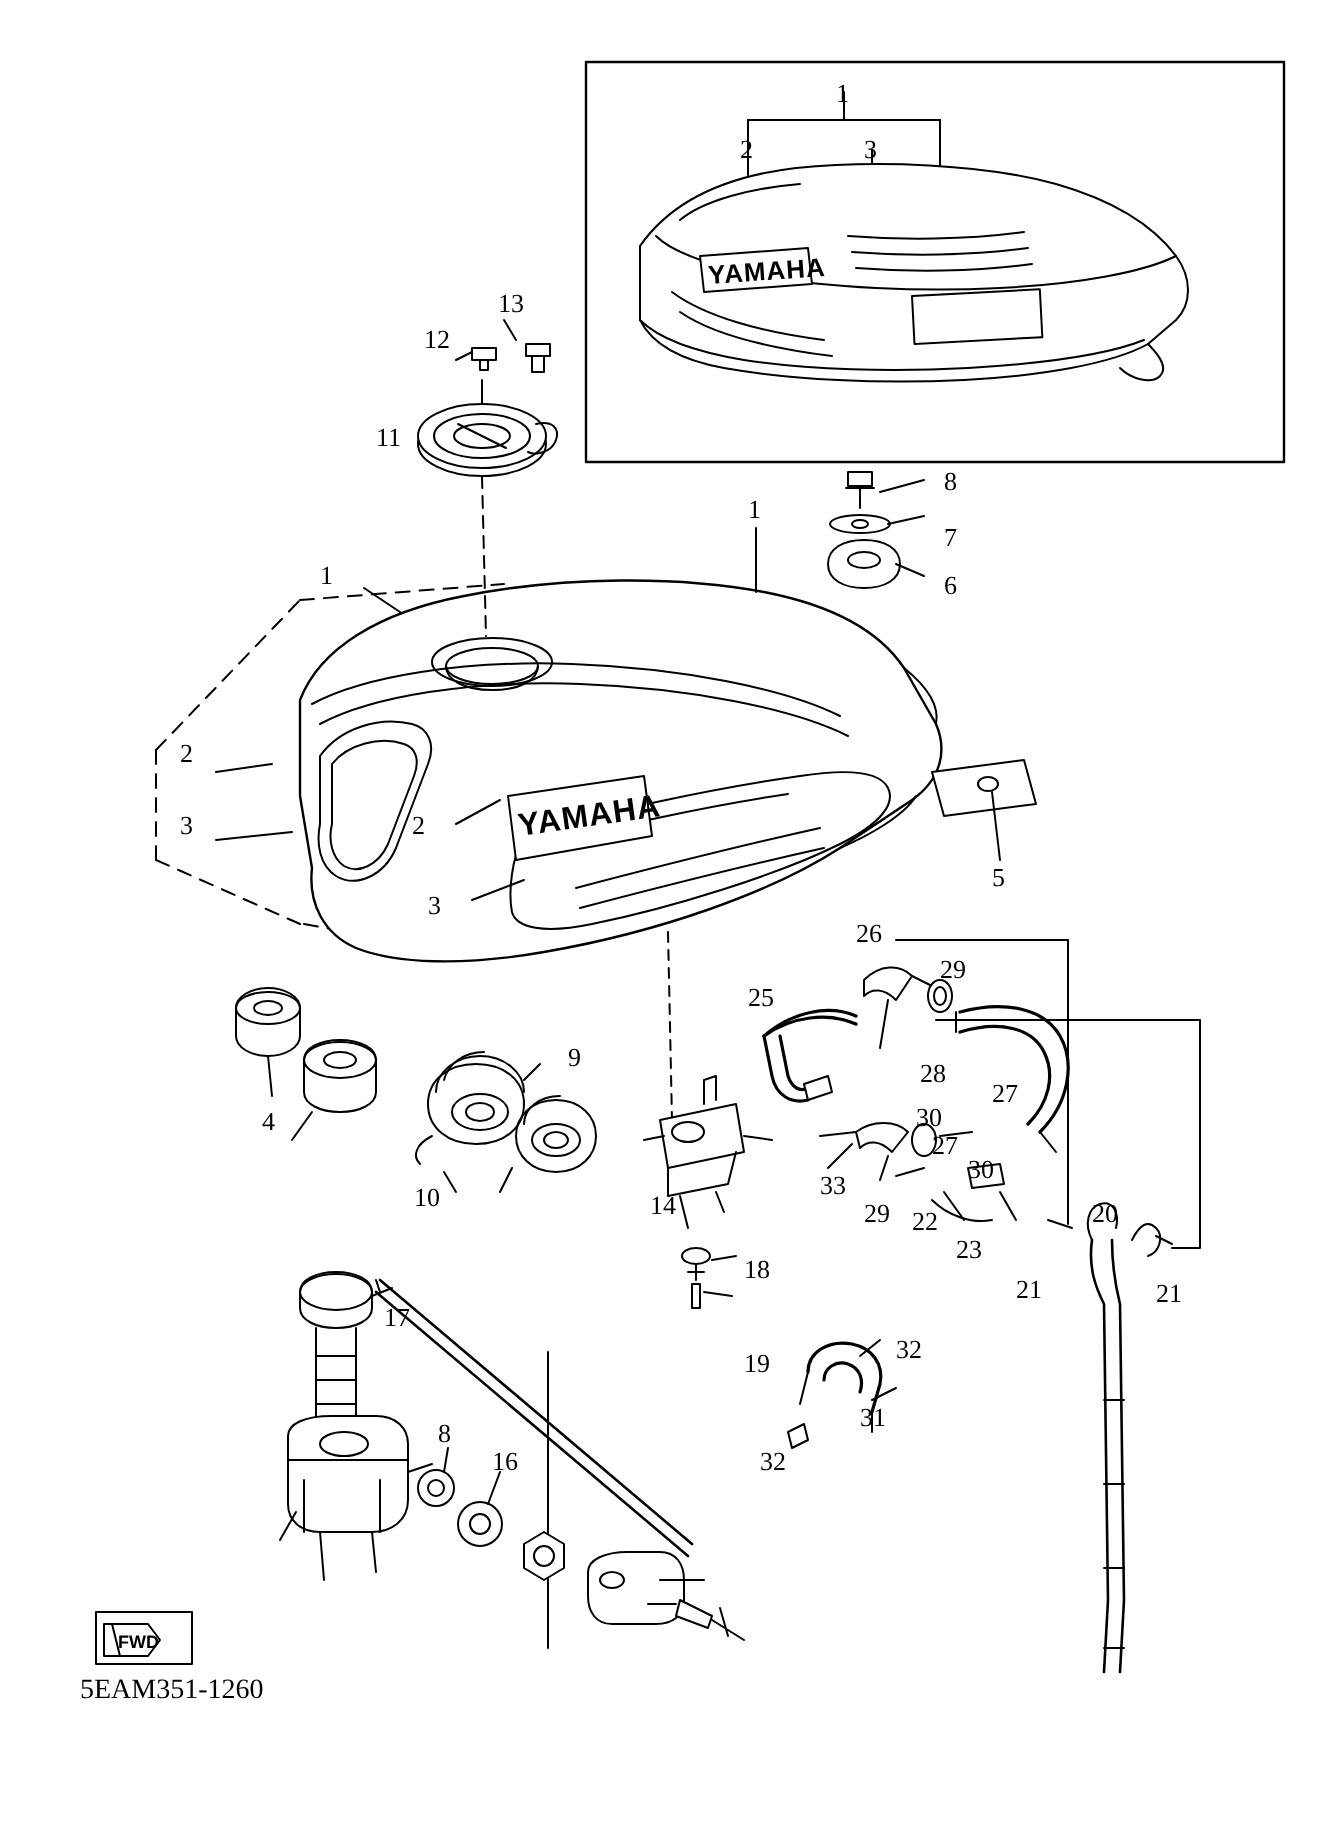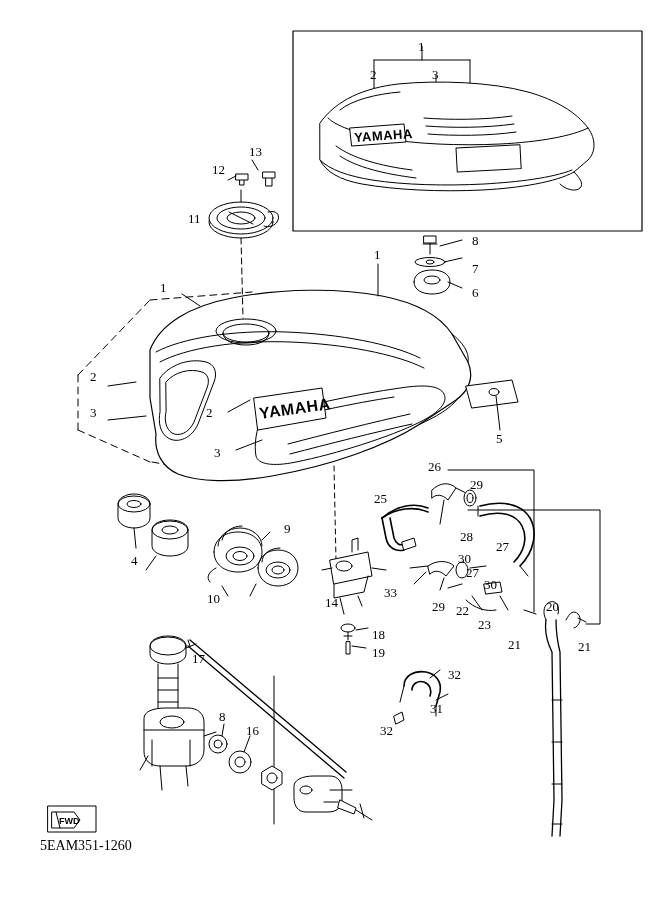--- a/index.html
+++ b/index.html
@@ -327,34 +327,34 @@
   <div class="lbl" style="left:90px; top:370px;">2</div>
   <div class="lbl" style="left:90px; top:406px;">3</div>
   <div class="lbl" style="left:206px; top:406px;">2</div>
   <div class="lbl" style="left:214px; top:446px;">3</div>
   <div class="lbl" style="left:496px; top:432px;">5</div>
   <div class="lbl" style="left:131px; top:554px;">4</div>
   <div class="lbl" style="left:284px; top:522px;">9</div>
   <div class="lbl" style="left:207px; top:592px;">10</div>
   <div class="lbl" style="left:302px; top:596px;margin-left:23px;">14</div>
   <div class="lbl" style="left:372px; top:628px;">18</div>
-  <div class="lbl" style="left:372px; top:646px;">19</div>
+  <div class="lbl" style="left:372px; top:675px;">19</div>
   <div class="lbl" style="left:192px; top:652px;">17</div>
   <div class="lbl" style="left:219px; top:710px;">8</div>
   <div class="lbl" style="left:246px; top:724px;">16</div>
 
   <div class="lbl" style="left:374px; top:492px;">25</div>
   <div class="lbl" style="left:428px; top:460px;">26</div>
   <div class="lbl" style="left:470px; top:478px;">29</div>
   <div class="lbl" style="left:460px; top:530px;text-align:right;">28</div>
   <div class="lbl" style="left:496px; top:540px;">27</div>
   <div class="lbl" style="left:458px; top:552px;">30</div>
   <div class="lbl" style="left:466px; top:566px;">27</div>
   <div class="lbl" style="left:484px; top:578px;">30</div>
-  <div class="lbl" style="left:384px; top:586px;">33</div>
+  <div class="lbl" style="left:410px; top:586px;">33</div>
   <div class="lbl" style="left:432px; top:600px;">29</div>
   <div class="lbl" style="left:456px; top:604px;">22</div>
   <div class="lbl" style="left:478px; top:618px;">23</div>
   <div class="lbl" style="left:508px; top:638px;">21</div>
   <div class="lbl" style="left:546px; top:600px;">20</div>
   <div class="lbl" style="left:578px; top:640px;">21</div>
   <div class="lbl" style="left:448px; top:668px;">32</div>
   <div class="lbl" style="left:430px; top:702px;">31</div>
   <div class="lbl" style="left:380px; top:724px;">32</div>
 

